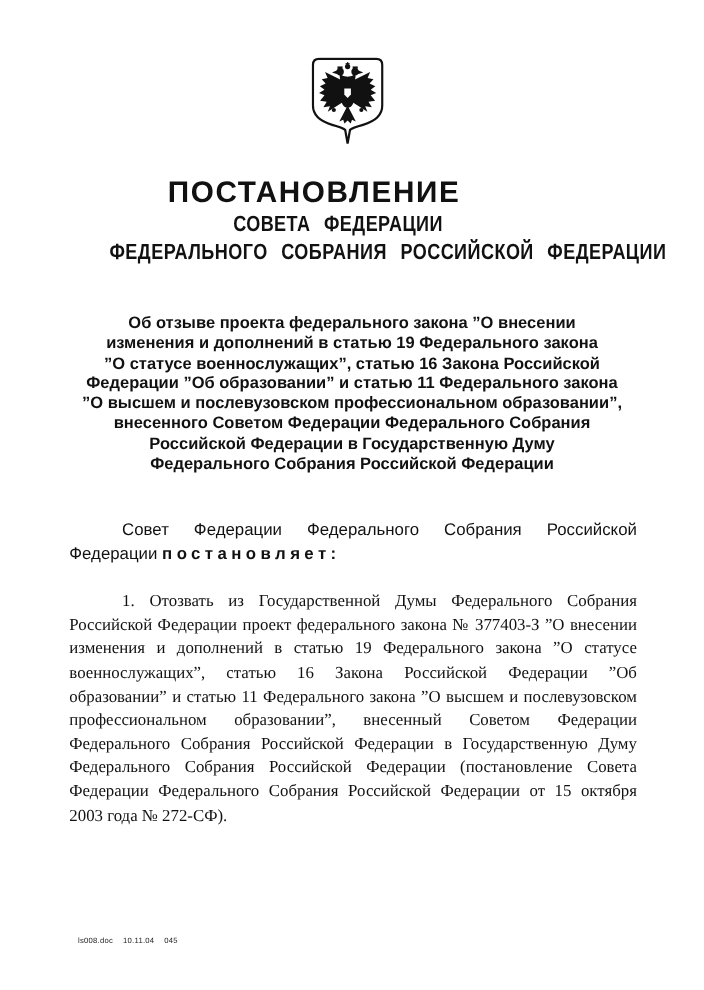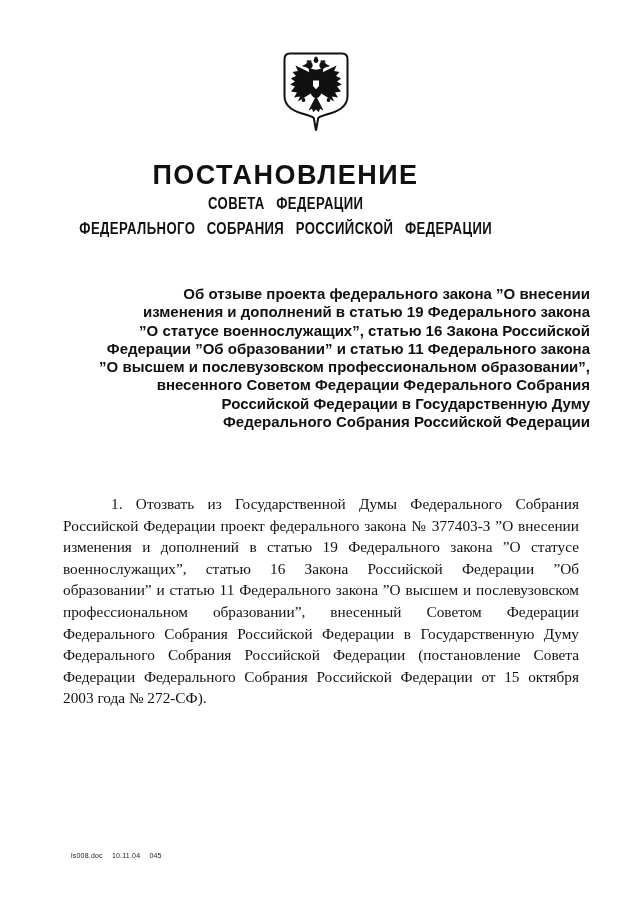--- a/index.html
+++ b/index.html
@@ -31,37 +31,38 @@
   .doc-type {
     font-size: 27px;
     font-weight: bold;
     letter-spacing: 1.5px;
     line-height: 30px;
   }
   .org-line {
     margin-top: 3px;
     line-height: 22px;
     font-weight: bold;
-    font-size: 16px;
+    font-size: 20px;
+    padding-left: 44px;
   }
   .condensed {
     display: inline-block;
     transform: scaleX(0.82);
     transform-origin: center;
     letter-spacing: 0.5px;
     word-spacing: 9px;
     white-space: nowrap;
   }
   
   .subject {
     position: absolute;
     top: 285px;
     left: 50px;
     width: 540px;
-    text-align: right;
+    text-align: center;
     font-weight: bold;
     font-size: 15px;
     line-height: 18.3px;
     white-space: pre-line;
   }
   
   .body-text {
     position: absolute;
     top: 471px;
     left: 63px;
@@ -144,18 +145,19 @@
   <div class="subject">Об отзыве проекта федерального закона ”О внесении
 изменения и дополнений в статью 19 Федерального закона
 ”О статусе военнослужащих”, статью 16 Закона Российской
 Федерации ”Об образовании” и статью 11 Федерального закона
 ”О высшем и послевузовском профессиональном образовании”,
 внесенного Советом Федерации Федерального Собрания
 Российской Федерации в Государственную Думу
 Федерального Собрания Российской Федерации</div>
 
   <div class="body-text">
+    <p><span>Совет Федерации Федерального Собрания Российской Федерации</span> <span class="spaced">постановляет:</span></p>
     <p class="gap-before">1. Отозвать из Государственной Думы Федерального Собрания Российской Федерации проект федерального закона № 377403-З ”О внесении изменения и дополнений в статью 19 Федерального закона ”О статусе военнослужащих”, статью 16 Закона Российской Федерации ”Об образовании” и статью 11 Федерального закона ”О высшем и послевузовском профессиональном образовании”, внесенный Советом Федерации Федерального Собрания Российской Федерации в Государственную Думу Федерального Собрания Российской Федерации (постановление Совета Федерации Федерального Собрания Российской Федерации от 15 октября 2003 года № 272-СФ).</p>
   </div>
 
   <div class="footer-note">ls008.doc 10.11.04 045</div>
 
 </div>
 
 </body></html>

